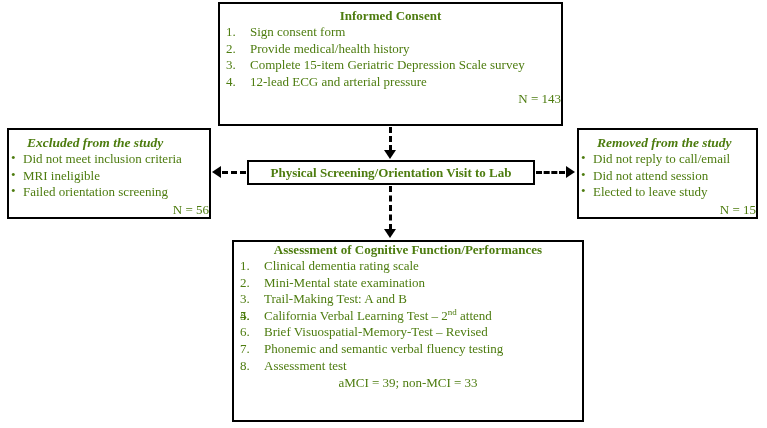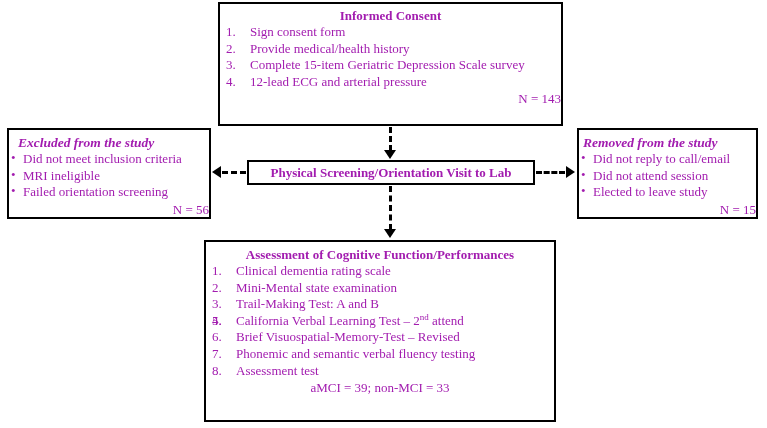--- a/index.html
+++ b/index.html
@@ -6,21 +6,21 @@
     margin: 0;
     padding: 0;
     background: #ffffff;
   }
   #canvas {
     position: relative;
     width: 767px;
     height: 428px;
     background: #ffffff;
     font-family: "Liberation Serif", "DejaVu Serif", serif;
-    color: #a21caf;
+    color: #4d7c0f;
     overflow: hidden;
   }
   .box {
     position: absolute;
     box-sizing: border-box;
     border: 2px solid #000000;
     background: #ffffff;
   }
   .box-title {
     font-weight: bold;
@@ -105,22 +105,21 @@
   }
   #box-removed {
     left: 577px; top: 128px; width: 181px; height: 91px;
     padding: 5px 0 0 0;
   }
   #box-screening {
     left: 247px; top: 160px; width: 288px; height: 25px;
     display: flex; align-items: center; justify-content: center;
   }
   #box-assessment {
-    left: 204px; top: 240px; width: 352px; height: 182px;
-    padding-top: 5px;
+    left: 232px; top: 240px; width: 352px; height: 182px;
   }
   
   .conn {
     position: absolute;
   }
   .vdash {
     width: 0;
     border-left: 3px dashed #000000;
   }
   .hdash {
@@ -171,40 +170,40 @@
       </li>
       <li>
         <span class="num">4.</span>
         <span>12-lead ECG and arterial pressure</span>
       </li>
     </ol>
     <div class="n-line">N = 143</div>
   </div>
 
   <div class="box" id="box-excluded">
-    <div class="box-title-left" style="padding-left:9px;">Excluded from the study</div>
+    <div class="box-title-left" style="padding-left:18px;">Excluded from the study</div>
     <ul class="bullist">
       <li>
         <span class="bul">•</span>
         <span>Did not meet inclusion criteria</span>
       </li>
       <li>
         <span class="bul">•</span>
         <span>MRI ineligible</span>
       </li>
       <li>
         <span class="bul">•</span>
         <span>Failed orientation screening</span>
       </li>
     </ul>
     <div class="n-line">N = 56</div>
   </div>
 
   <div class="box" id="box-removed">
-    <div class="box-title-left" style="padding-left:4px;">Removed from the study</div>
+    <div class="box-title-left" style="padding-left:18px;">Removed from the study</div>
     <ul class="bullist">
       <li>
         <span class="bul">•</span>
         <span>Did not reply to call/email</span>
       </li>
       <li>
         <span class="bul">•</span>
         <span>Did not attend session</span>
       </li>
       <li>

